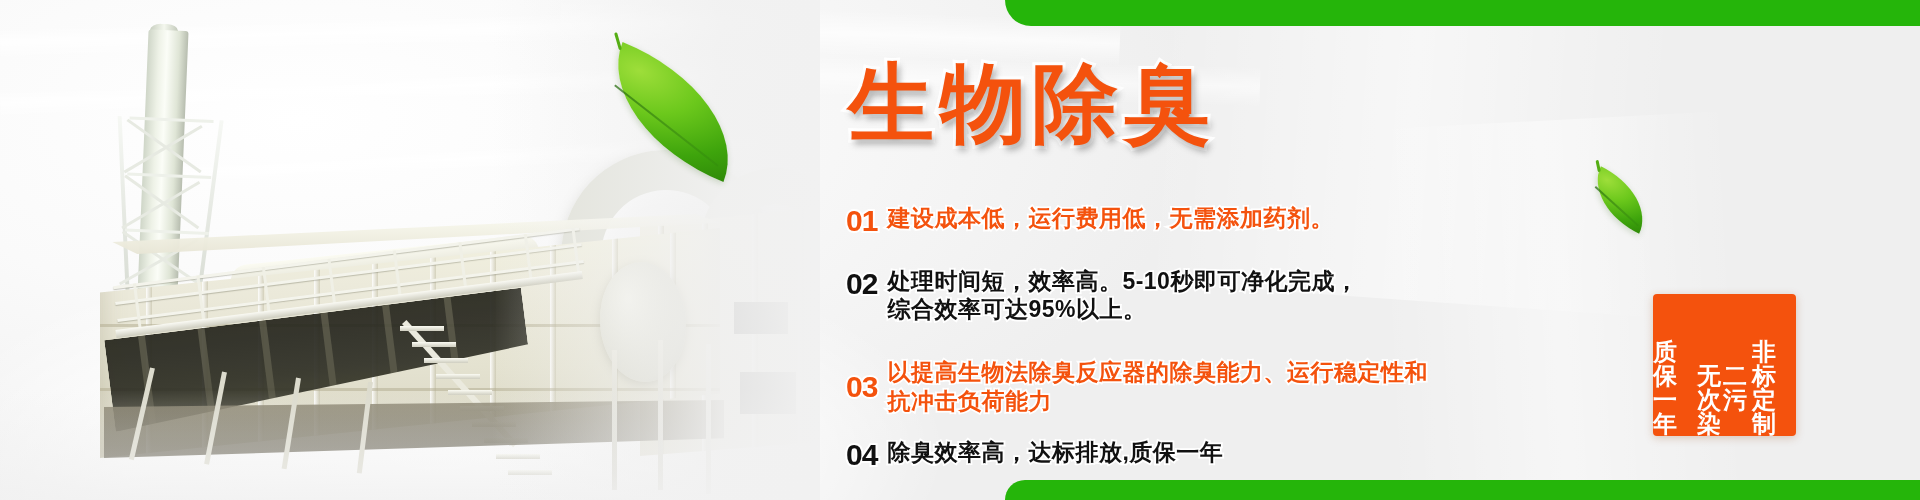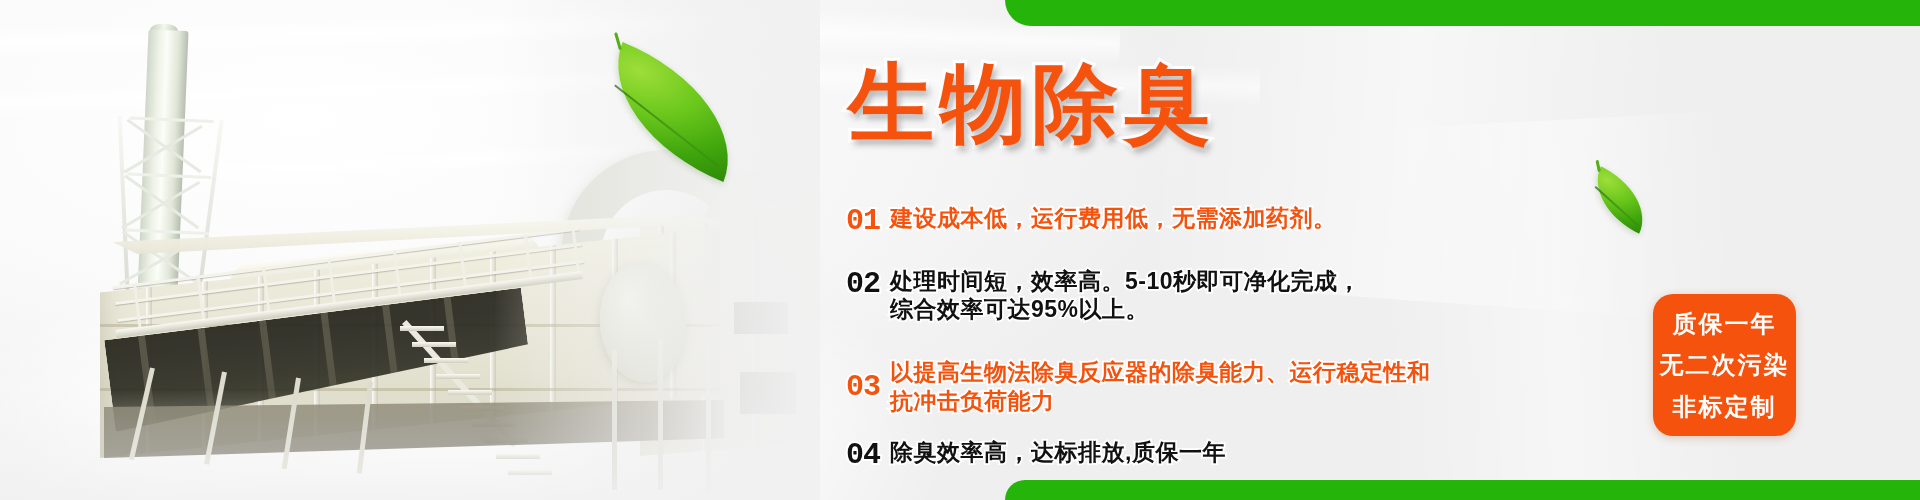--- a/index.html
+++ b/index.html
@@ -260,21 +260,21 @@
     position:absolute; left:846px; top:204px; width:660px;
   }
   .feat {
     display:flex; align-items:flex-start;
     margin-bottom:16px;
   }
   .feat .num {
     flex:0 0 auto;
     font-size:30px; line-height:1.15;
     font-weight:700;
-    font-family:Liberation Mono, monospace;
+    font-family:Liberation Sans, sans-serif;
     letter-spacing:-1px;
     margin-right:10px;
     -webkit-text-stroke:4px #ffffff;
     paint-order: stroke fill;
   }
   .feat .txt {
     font-size:23px; line-height:1.26;
     font-weight:700;
     letter-spacing:.5px;
     -webkit-text-stroke:3.5px #ffffff;
@@ -287,23 +287,23 @@
   .feat.f1 { margin-bottom:28px; }
   .feat.f2 { margin-bottom:34px; }
   .feat.f3 { margin-bottom:22px;align-items:center; }
   .feat.f4 { margin-bottom:0; }
 
   
   #badge {
     position:absolute; left:1653px; top:294px;
     width:143px; height:142px;
     background:#f4520d;
-    border-radius:20px;
-    display:flex; flex-direction:column;
-    align-items:center; justify-content:space-evenly;
+    border-radius:4px;
+    display:flex; flex-direction:row;
+    align-items:flex-end; justify-content:space-evenly;
     box-shadow:0 2px 8px rgba(150,70,20,.25);
   }
   #badge .bline {
     color:#ffffff; font-size:24px; font-weight:700;
     letter-spacing:2px; line-height:1;
   }
 </style>
 </head>
 <body>
 

